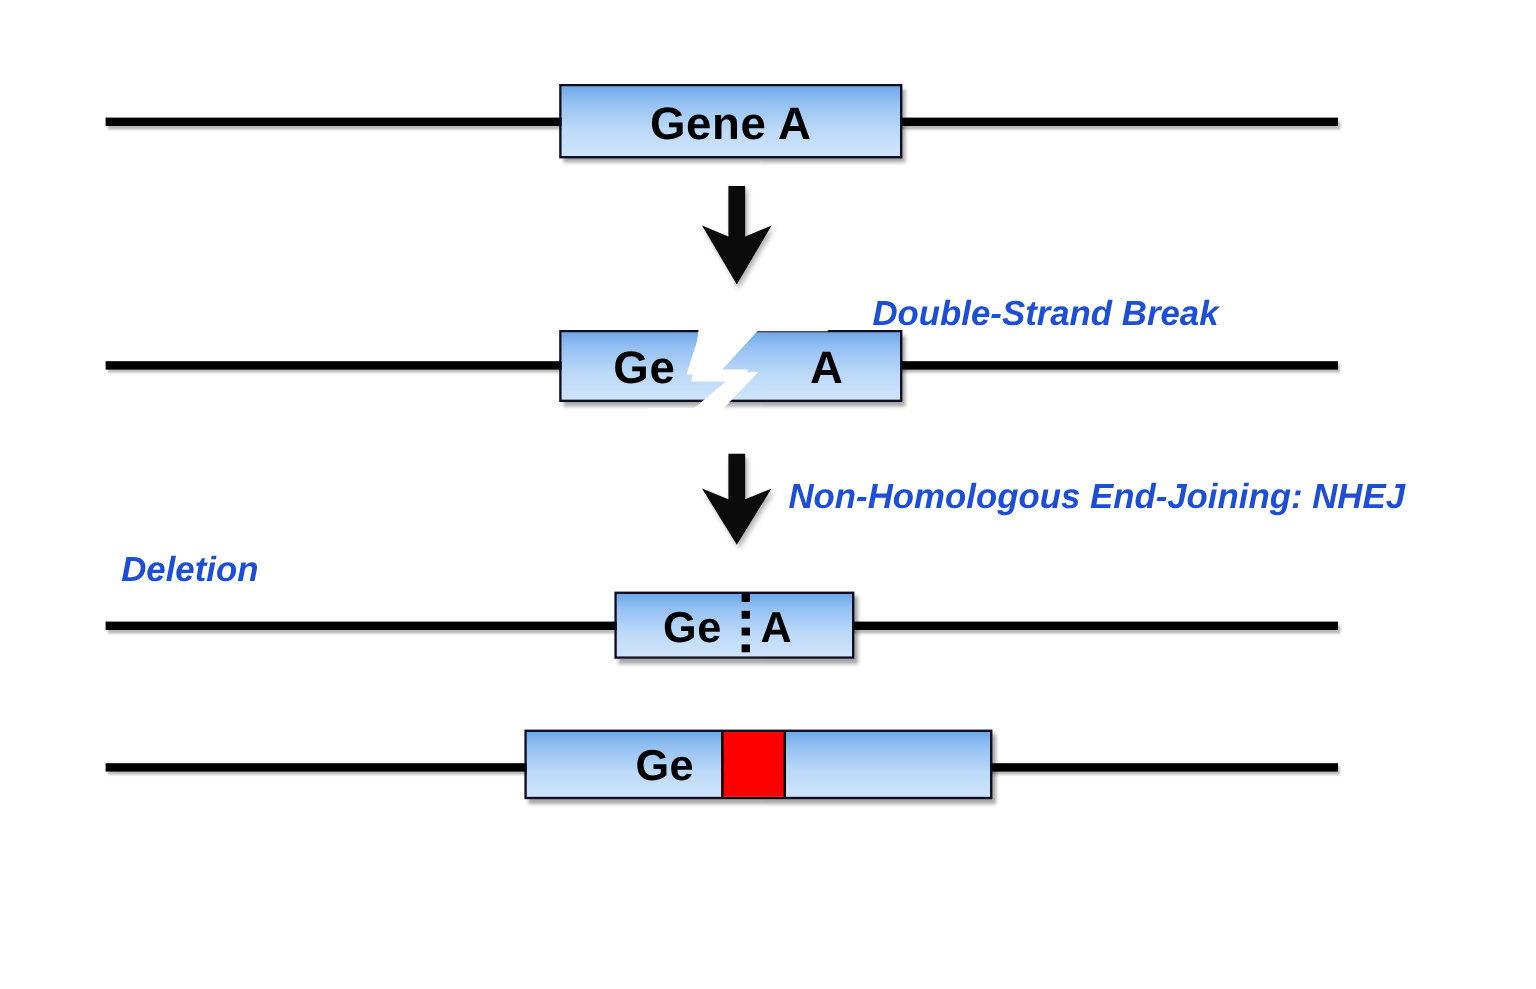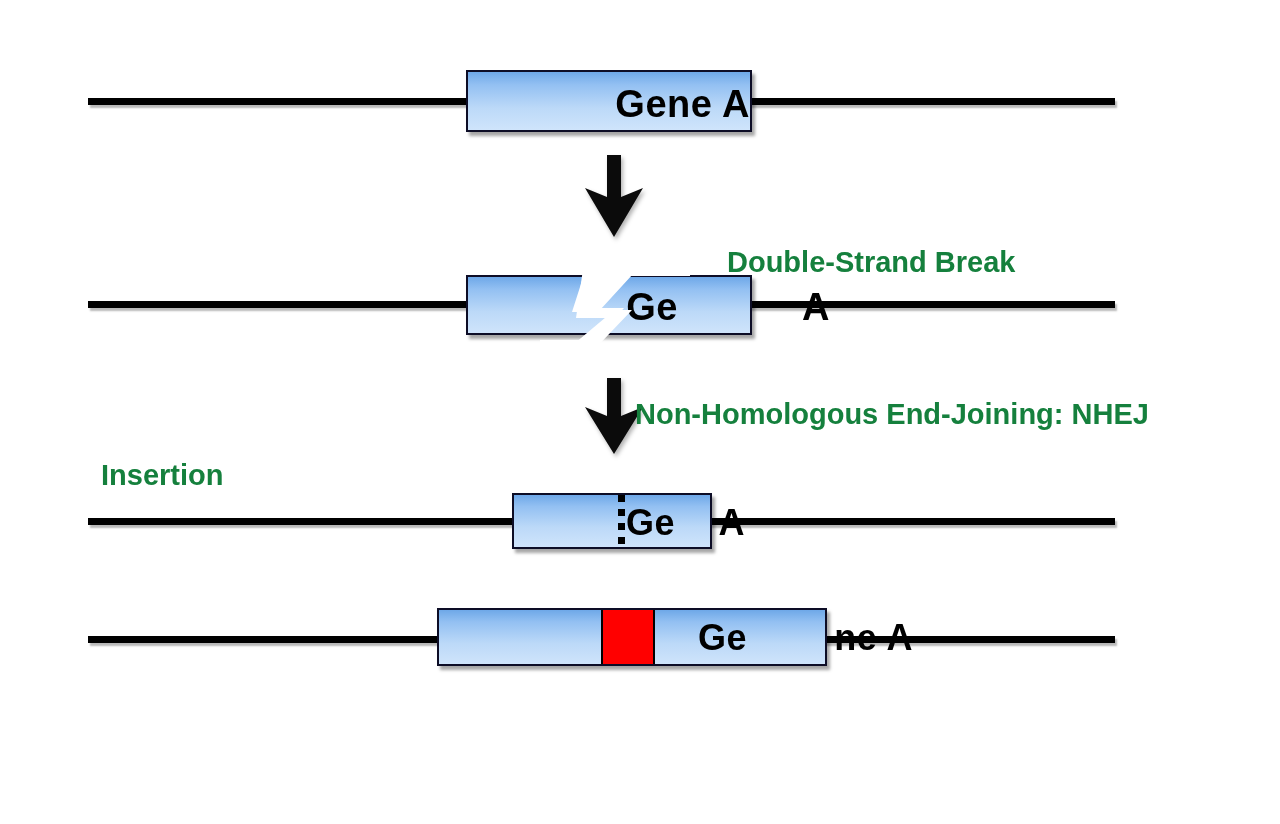--- a/index.html
+++ b/index.html
@@ -34,34 +34,35 @@
   .gene-box {
     position: absolute;
     box-sizing: border-box;
     border: 2px solid #0d0d26;
     background: linear-gradient(to bottom, #6ea8e8 0%, #93c0f2 22%, #bcd9f8 62%, #cfe4fb 100%);
     box-shadow: 3px 4px 3px rgba(0,0,0,0.35);
   }
   .gene-label {
     position: absolute;
     width: 100%;
-    text-align: right;
+    text-align: center;
     font-weight: bold;
     color: #000000;
     white-space: nowrap;
     letter-spacing: 0.5px;
   }
 
   
   .anno {
     position: absolute;
     font-weight: bold;
-    color: #15803d;
+    color: #1d4ed8;
     white-space: pre;
     line-height: 1.28;
+    font-style: italic;
   }
 
   
   .arrow { position: absolute; }
   .arrow svg { display: block; filter: drop-shadow(2px 3px 2px rgba(0,0,0,0.3)); }
 
   
   .break-gap { position: absolute; }
   .break-gap svg { display: block; }
 
@@ -124,36 +125,35 @@
       <polygon points="0,78 62,78 52,92 0,92" fill="#ffffff"></polygon>
     </svg>
   </div>
 
   <div class="arrow" style="left:583px; top:378px;">
     <svg width="62" height="76" viewBox="0 0 62 76">
       <path d="M24 0 H38 V38 L60 29 L31 76 L2 29 L24 38 Z" fill="#0b0b0b"></path>
     </svg>
   </div>
 
-  <div class="anno" style="left:635px; top:396px; font-size:29px;">Non-Homologous End-Joining: NHEJ</div>
+  <div class="anno" style="left:657px; top:396px; font-size:29px;">Non-Homologous End-Joining: NHEJ</div>
 
-  <div class="anno" style="left:101px; top:457px; font-size:29px;">Insertion</div>
+  <div class="anno" style="left:101px; top:457px; font-size:29px;">Deletion</div>
 
   <div class="strand" style="left:88px; top:518px; width:428px;"></div>
   <div class="strand" style="left:708px; top:518px; width:407px;"></div>
 
   <div class="gene-box" style="left:512px; top:493px; width:200px; height:56px;">
     <div class="gene-label" style="top:7px; left:-35px; font-size:36px;">Ge</div>
     <div class="gene-label" style="top:7px; left:35px; font-size:36px;">A</div>
   </div>
   <div class="dash-junction" style="left:618px; top:495px; height:52px;"></div>
 
 
   <div class="strand" style="left:88px; top:636px; width:354px;"></div>
   <div class="strand" style="left:823px; top:636px; width:292px;"></div>
 
   <div class="gene-box" style="left:437px; top:608px; width:390px; height:58px;">
     <div class="gene-label" style="top:7px; left:-78px; font-size:36px;">Ge</div>
-    <div class="gene-label" style="top:7px; left:88px; font-size:36px;">ne A</div>
   </div>
   <div class="insert-block" style="left:601px; top:610px; width:54px; height:54px;"></div>
 
 </div>
 
 </body></html>

